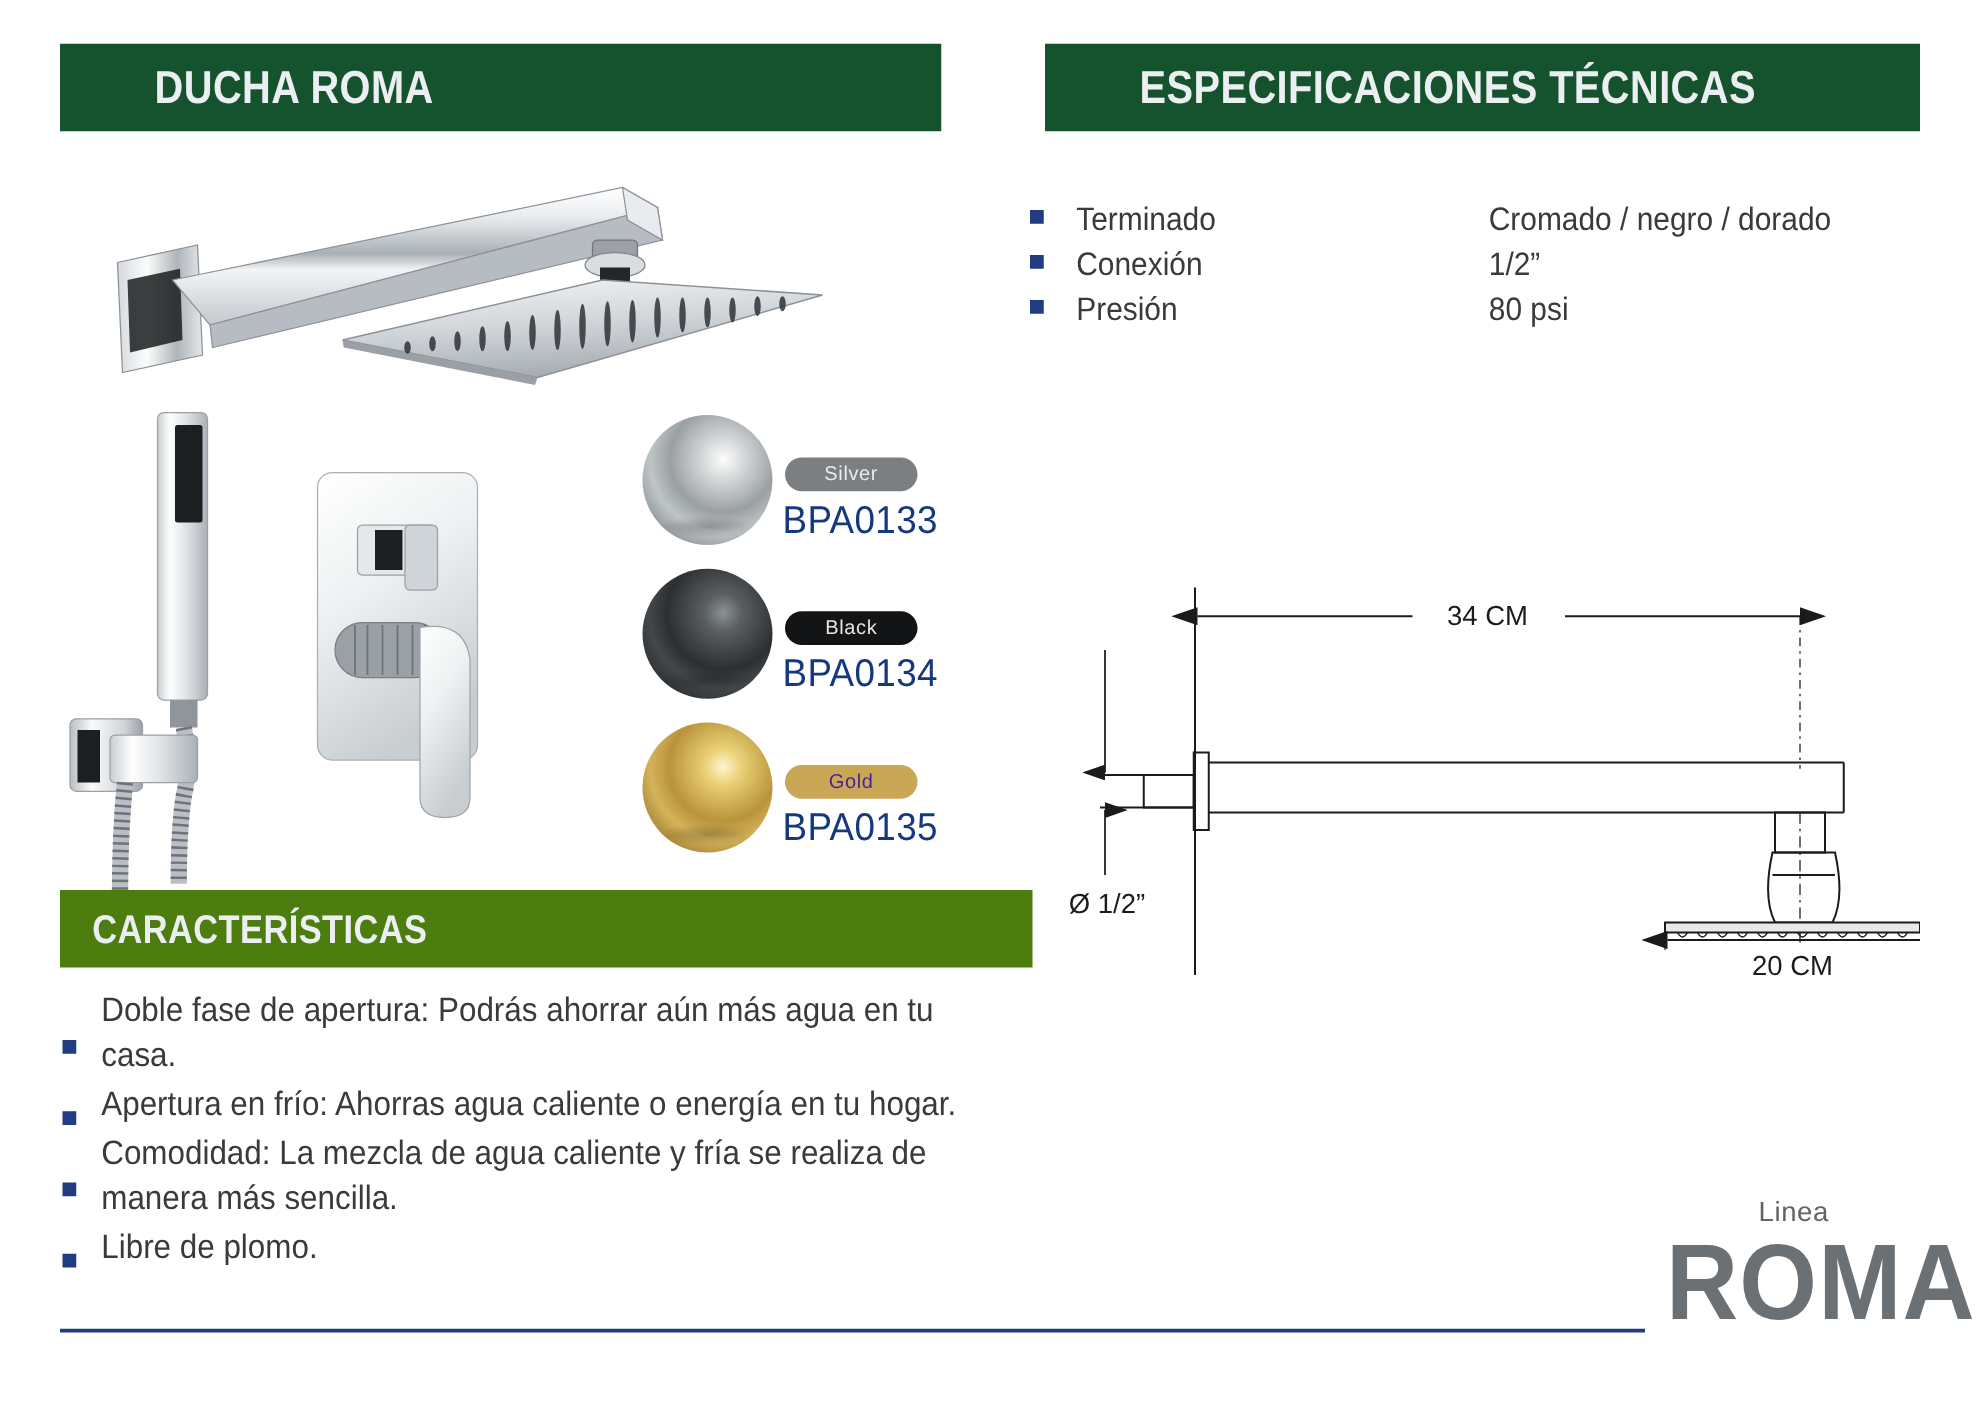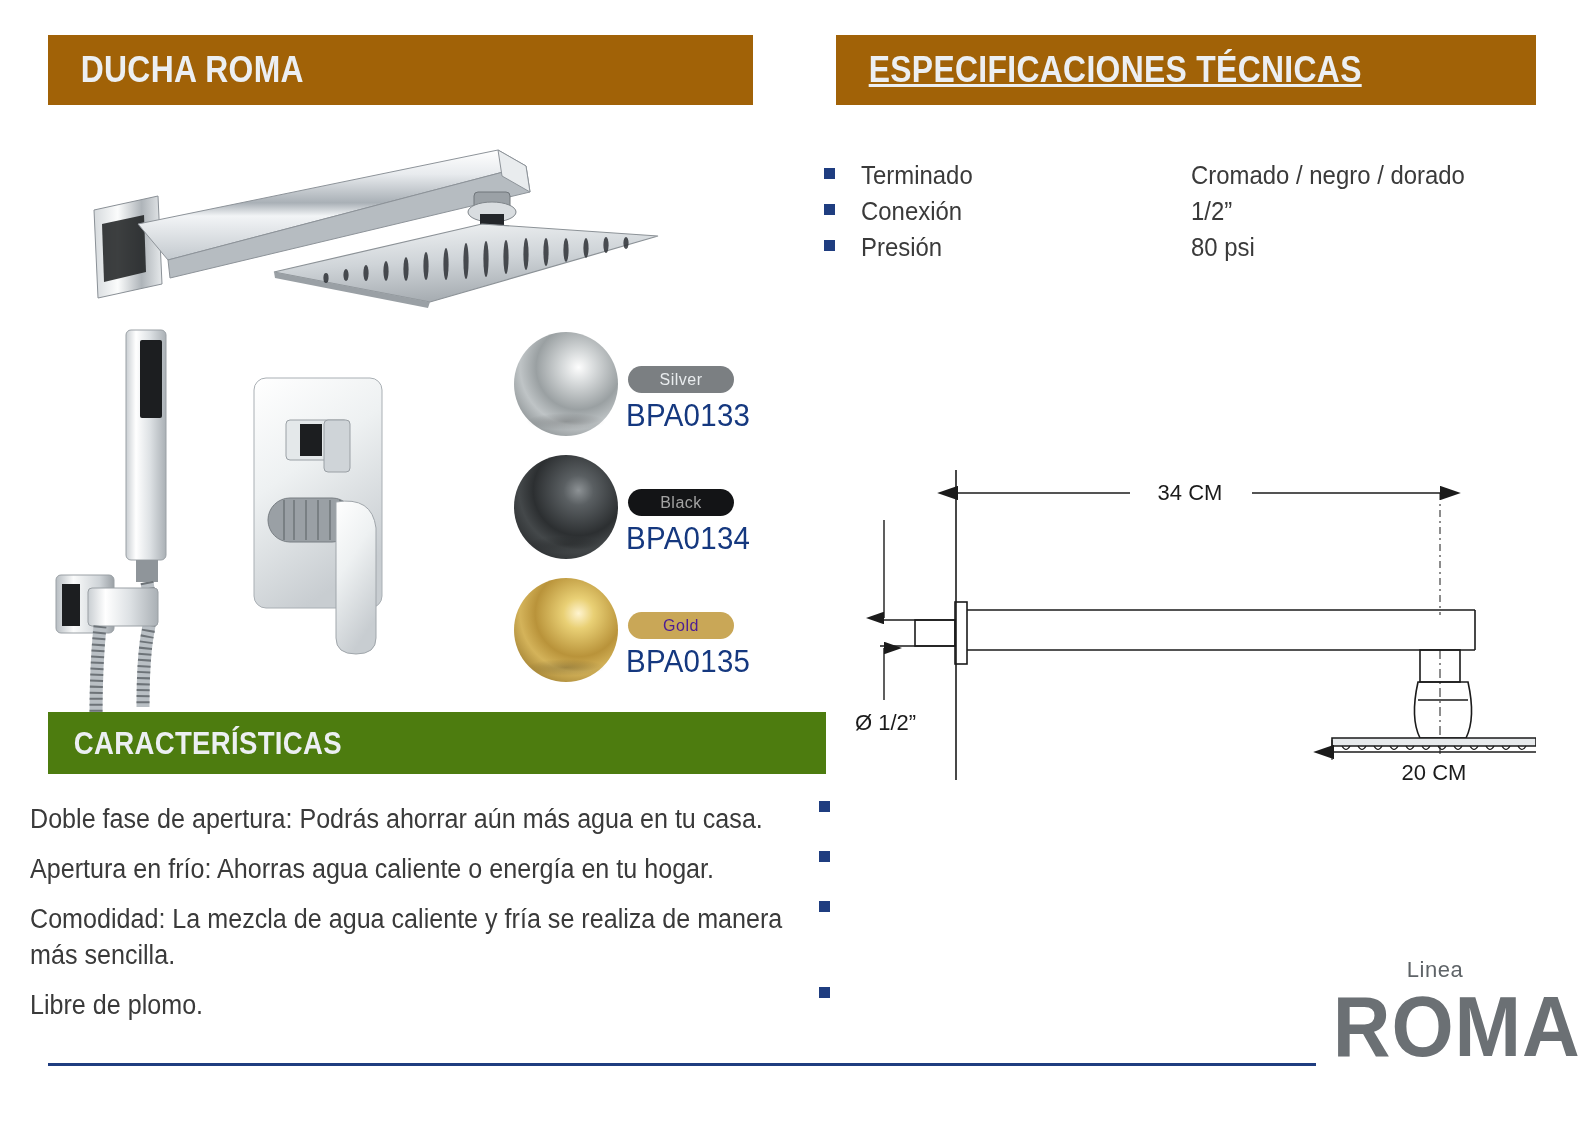--- a/index.html
+++ b/index.html
@@ -12,25 +12,25 @@
   .page { position:relative; width:1588px; height:1128px; background:#fff; }
 
   
   .bar {
     position:absolute;
     display:flex; align-items:center;
     color:#eceff2;
     font-weight:bold;
     letter-spacing:0.4px;
   }
-  .bar-blue { background:#a16207; }
+  .bar-blue { background:#14532d;padding-left:43px; }
   .bar-gray { background:#4d7c0f; }
 
   #title-bar   { left:48px;  top:35px;  width:705px; height:70px; }
-  #spec-bar    { left:836px; top:35px;  width:700px; height:70px;text-decoration:underline; }
+  #spec-bar    { left:836px; top:35px;  width:700px; height:70px; }
   #feat-bar    { left:48px;  top:712px; width:778px; height:62px; }
 
   .bar-label {
     font-size:37px;
     font-weight:bold;
     transform:scaleX(0.86);
     transform-origin:left center;
     white-space:nowrap;
     padding-left:38px;
   }
@@ -80,31 +80,31 @@
     background:
       radial-gradient(circle at 62% 34%, #fff4cf 0%, #e9d075 16%, #b9933a 46%, #d4b35a 62%, #8e6d23 90%, #6b5018 100%);
   }
   .pill {
     position:absolute; left:128px; top:38px;
     width:106px; height:27px; border-radius:14px;
     display:flex; align-items:center; justify-content:center;
     font-size:16px; font-weight:normal; letter-spacing:0.5px;
   }
   .pill-silver { background:#7b7f82; color:#e9ecee; }
-  .pill-black  { background:#131416; color:#a3a3a3; }
+  .pill-black  { background:#131416; color:#e5e5e5; }
   .pill-gold   { background:#c9a757; color:#4c1d95; }
   .sku {
     position:absolute; left:126px; top:70px;
     font-size:31px; color:#15387f; letter-spacing:0.3px;
     transform:scaleX(0.95); transform-origin:left center;
   }
 
   
   #feat-list { position:absolute; left:50px; top:790px; width:800px; }
-  .feat-row { display:flex; align-items:flex-end; margin-bottom:3px;flex-direction:column; }
+  .feat-row { display:flex; align-items:center; margin-bottom:3px; }
   .feat-row .sq-bullet { top:11px; margin-right:20px; }
   .feat-text {
     font-size:27px; color:#3a3a3a; line-height:36px;
     transform:scaleX(0.93); transform-origin:left top;
     width:820px;
   }
 
   
   #bottom-rule {
     position:absolute; left:48px; top:1063px;

